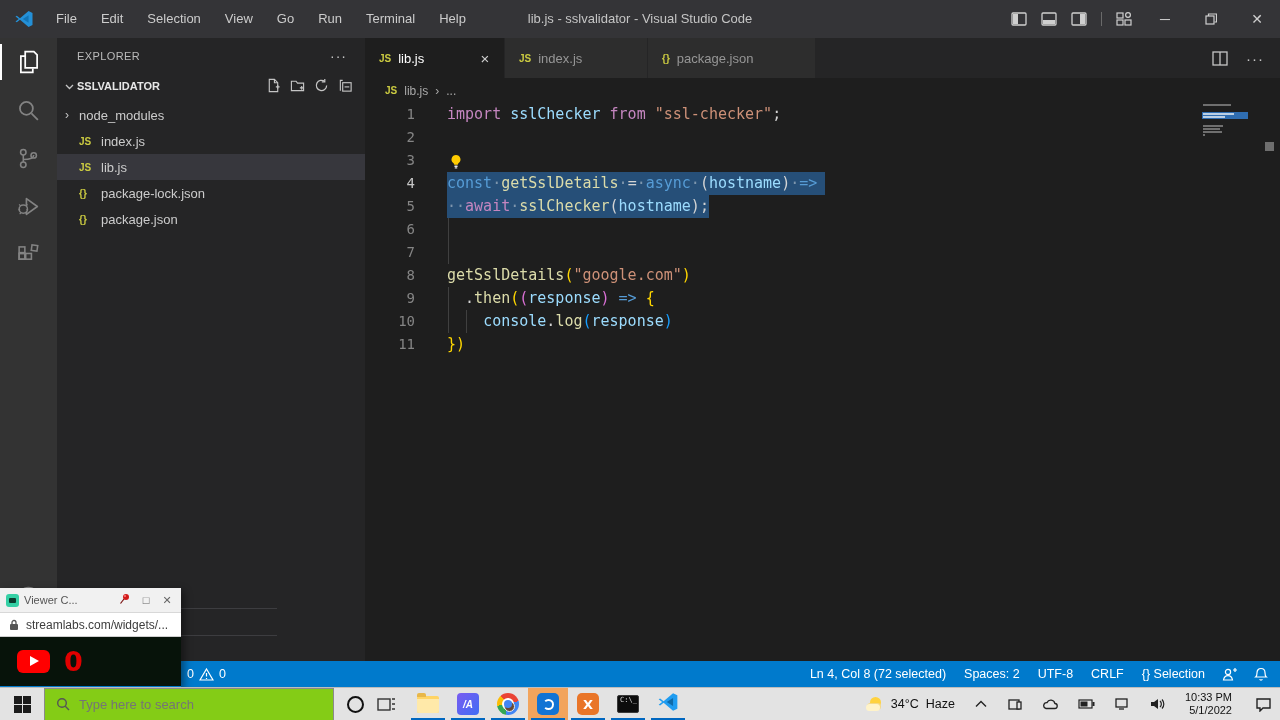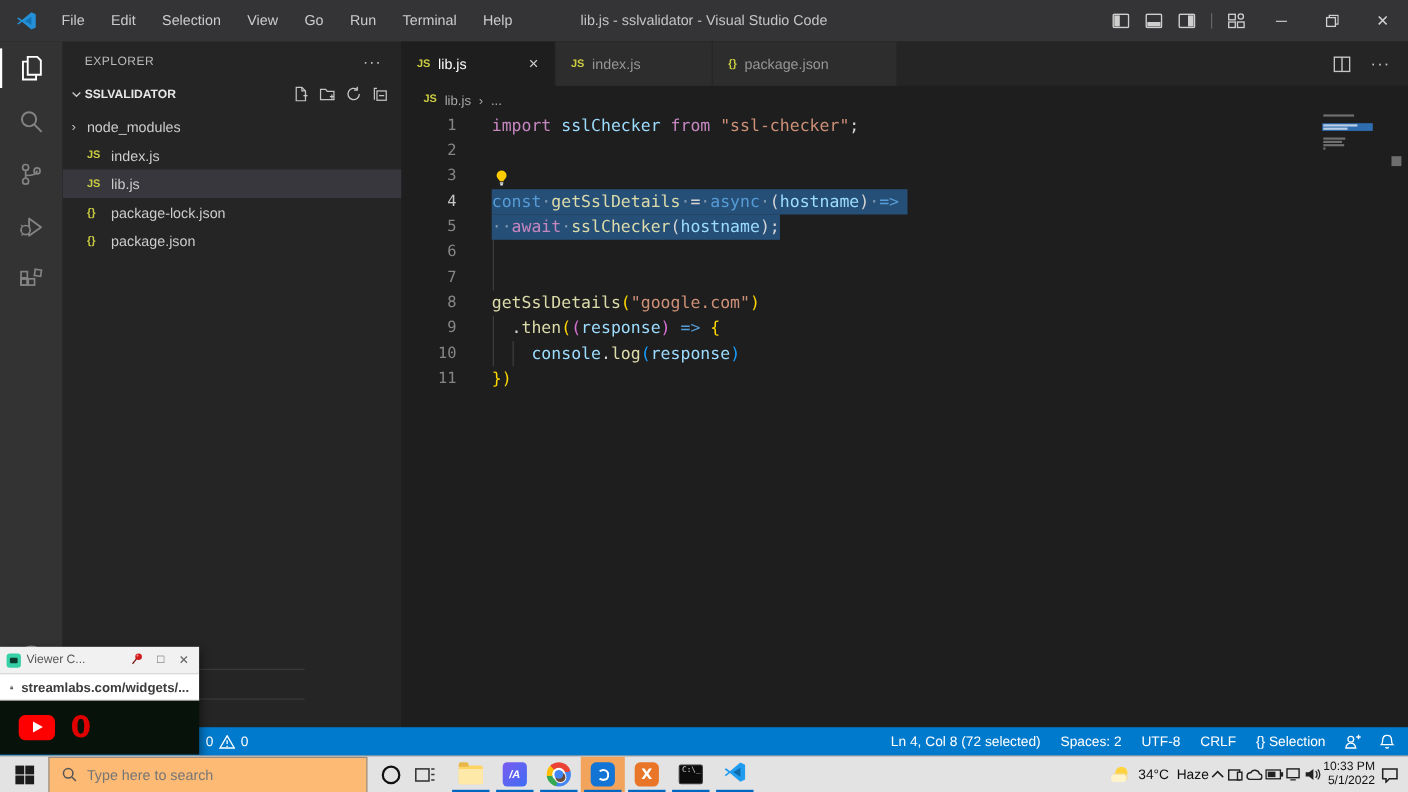--- a/index.html
+++ b/index.html
@@ -89,34 +89,34 @@
   .overlay { position:absolute; left:0; top:588px; width:181px; height:99px; z-index:6;
              box-shadow:3px 3px 8px rgba(0,0,0,.45); }
   .ov-title { height:24px; background:#f1f1f1; display:flex; align-items:center; gap:5px;
               padding:0 6px; font-size:11px; color:#555; }
   .ov-appicon { width:13px; height:13px; border-radius:3px; background:#35d0a5; position:relative; flex:none; }
   .ov-appicon::after { content:""; position:absolute; left:3px; top:4px; width:7px; height:5px;
                        background:#0b3b2e; border-radius:1px; }
   .ov-name { flex:1; overflow:hidden; white-space:nowrap; }
   .ov-btn { width:16px; text-align:center; color:#666; font-size:11px; }
   .ov-url { height:25px; background:#ffffff; border-top:1px solid #d8d8d8; border-bottom:1px solid #cfcfcf;
-            display:flex; align-items:center; gap:7px; padding:0 9px; font-size:12px; color:#3c3c3c;font-weight:bold; }
+            display:flex; align-items:center; gap:7px; padding:0 9px; font-size:12px; color:#3c3c3c; }
   .ov-content { height:49px; background:#07130a; display:flex; align-items:center; padding-left:17px; gap:14px; }
   .yt-logo { width:33px; height:23px; background:#ff0000; border-radius:6px; position:relative; }
   .yt-logo::after { content:""; position:absolute; left:13px; top:6px;
                     border-left:9px solid #fff; border-top:5.5px solid transparent; border-bottom:5.5px solid transparent; }
   .yt-count { color:#e10000; font-size:27px; font-weight:bold; font-family:"DejaVu Sans", sans-serif; }
 
   
   .taskbar { position:absolute; left:0; top:687px; width:1280px; height:33px; background:#e3e3e3;
              border-top:1px solid #bdbdbd; display:flex; align-items:center; z-index:7; }
   .start { width:44px; height:33px; display:flex; align-items:center; justify-content:center; }
   .win-grid { width:17px; height:17px; display:grid; grid-template-columns:8px 8px; grid-template-rows:8px 8px; gap:1px; }
   .win-grid div { background:#1c1c1c; }
-  .searchbox { width:290px; height:33px; background:#fdba74; border:1px solid #8a8a8a;
+  .searchbox { width:290px; height:33px; background:#84cc16; border:1px solid #8a8a8a;
                display:flex; align-items:center; gap:9px; padding:0 11px; }
   .searchbox input { border:none; outline:none; font-size:13px; color:#444; width:220px;
                      font-family:"Liberation Sans", sans-serif; background:transparent; }
   .cortana { width:17px; height:17px; border:2px solid #111; border-radius:50%; margin:0 13px 0 13px; }
   .taskview { margin-right:6px; }
   .tb-app { width:40px; height:33px; display:flex; align-items:center; justify-content:center; position:relative; }
   .tb-app.active { background:#f2a45c; }
   .tb-app::after { content:""; position:absolute; bottom:0; left:3px; right:3px; height:3px; background:#0067c0; }
   .folder-ic { width:22px; height:17px; background:#ffd465; border-radius:2px; position:relative; }
   .folder-ic::before { content:""; position:absolute; top:-3px; left:0; width:9px; height:4px; background:#e8b74a; border-radius:2px 2px 0 0; }
@@ -128,21 +128,21 @@
   .chrome-ic::before { content:""; position:absolute; inset:5px; background:#fff; border-radius:50%; }
   .chrome-ic::after { content:""; position:absolute; inset:7px; background:#4285f4; border-radius:50%; }
   .chrome-av { position:absolute; right:4px; bottom:3px; width:11px; height:11px; border-radius:50%;
                background:#6b4a36; border:1px solid #e9e9e9; }
   .rec-ic { width:22px; height:22px; border-radius:5px; background:#1274d4; display:flex; align-items:center; justify-content:center; }
   .rec-ic div { width:11px; height:11px; border:2.5px solid #fff; border-radius:50%; border-left-color:transparent; }
   .xampp-ic { width:22px; height:22px; border-radius:5px; background:#e97528; color:#fff; font-weight:bold;
               font-size:13px; display:flex; align-items:center; justify-content:center; font-family:"DejaVu Sans", sans-serif; }
   .cmd-ic { width:22px; height:18px; background:#0c0c0c; border:1px solid #3a3a3a; border-radius:2px;
             color:#d9d9d9; font-size:7px; line-height:8px; padding-left:2px; font-family:"DejaVu Sans Mono", monospace; }
-  .tray { margin-left:auto; display:flex; align-items:center; gap:2px; padding-right:8px; color:#111; }
+  .tray { margin-left:auto; display:flex; align-items:center; gap:20px; padding-right:8px; color:#111; }
   .weather { display:flex; align-items:center; gap:7px; font-size:12.5px; }
   .sun-ic { width:18px; height:14px; position:relative; }
   .sun-ic::before { content:""; position:absolute; left:4px; top:0; width:11px; height:11px; border-radius:50%; background:#ffd23e; }
   .sun-ic::after { content:""; position:absolute; left:0; bottom:0; width:14px; height:7px; border-radius:7px; background:#fff3c9; box-shadow:1px -1px 0 #f4d988; }
   .tray-ic { display:flex; align-items:center; color:#222; }
   .clock { text-align:right; font-size:11px; line-height:13px; color:#111; }
   .action-center { margin-left:3px; }
 
   svg.sico { display:block; }
 </style>

